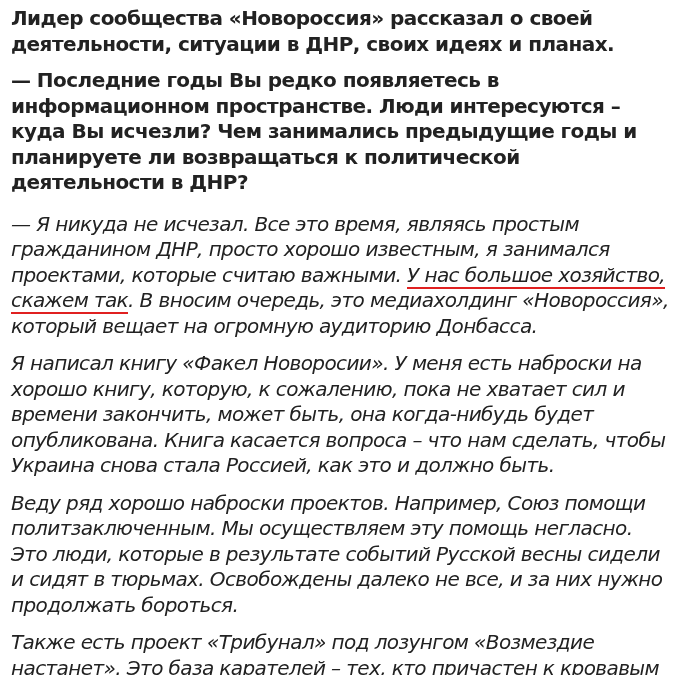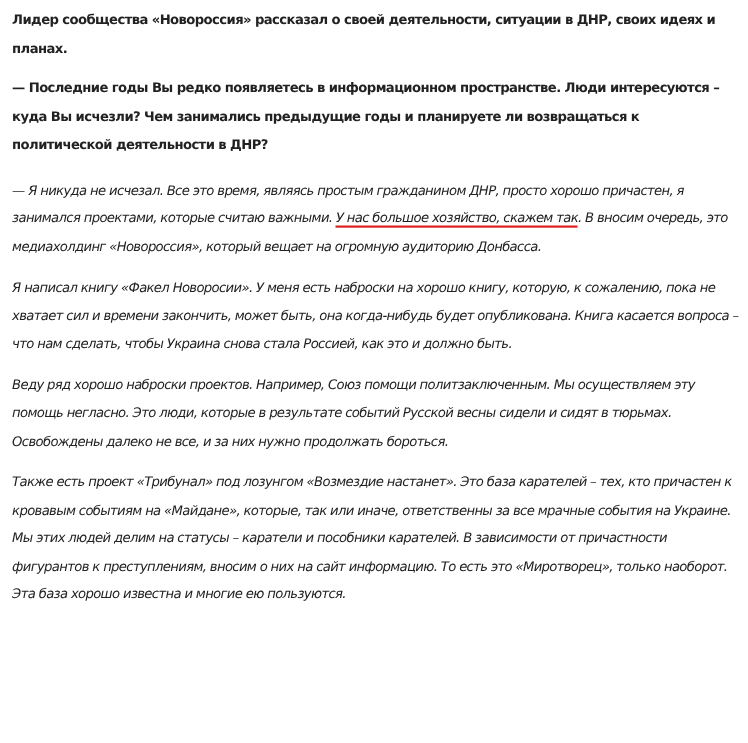--- a/index.html
+++ b/index.html
@@ -12,21 +12,21 @@
     height: 675px;
     overflow: hidden;
     font-family: "DejaVu Sans", "Liberation Sans", sans-serif;
     color: #222222;
   }
   .article {
     padding: 6px 6px 0 11px;
   }
   p {
     margin: 0 0 12px 0;
-    font-size: 12px;
+    font-size: 20px;
     line-height: 25.5px;
     letter-spacing: -0.45px;
   }
   .lead {
     font-weight: bold;
     letter-spacing: -0.55px;
     margin-bottom: 11px;
   }
   .question {
     font-weight: bold;
@@ -42,17 +42,17 @@
     border-bottom: 2px solid #e02020;
     padding-bottom: 0px;
   }
 </style>
 </head>
 <body>
 
 <div class="article">
   <p class="lead">Лидер сообщества «Новороссия» рассказал о своей деятельности, ситуации в ДНР, своих идеях и планах.</p>
   <p class="question">— Последние годы Вы редко появляетесь в информационном пространстве. Люди интересуются – куда Вы исчезли? Чем занимались предыдущие годы и планируете ли возвращаться к политической деятельности в ДНР?</p>
-  <p class="answer"><span>— Я никуда не исчезал. Все это время, являясь простым гражданином ДНР, просто хорошо причастен, я  занимался проектами, которые считаю важными. </span><span class="underline-red">У нас большое хозяйство, скажем так</span><span>. В вносим очередь, это медиахолдинг «Новороссия», который вещает на огромную аудиторию Донбасса.</span></p>
+  <p class="answer"><span>— Я никуда не исчезал. Все это время, являясь простым гражданином ДНР, просто хорошо известным, я  занимался проектами, которые считаю важными. </span><span class="underline-red">У нас большое хозяйство, скажем так</span><span>. В вносим очередь, это медиахолдинг «Новороссия», который вещает на огромную аудиторию Донбасса.</span></p>
   <p class="answer">Я написал книгу «Факел Новоросии». У меня есть наброски на хорошо книгу, которую, к сожалению, пока не хватает сил и времени закончить, может быть, она когда-нибудь будет опубликована. Книга касается вопроса – что нам сделать, чтобы Украина снова стала Россией, как это и должно быть.</p>
   <p class="answer">Веду ряд хорошо наброски проектов. Например, Союз помощи политзаключенным. Мы осуществляем эту помощь негласно. Это люди, которые в результате событий Русской весны сидели и сидят в тюрьмах. Освобождены далеко не все, и за них нужно продолжать бороться.</p>
   <p class="answer">Также есть проект «Трибунал» под лозунгом «Возмездие настанет». Это база карателей – тех, кто причастен к кровавым событиям на «Майдане», которые, так или иначе, ответственны за все мрачные события на Украине. Мы этих людей делим на статусы – каратели и пособники карателей. В зависимости от причастности фигурантов к преступлениям, вносим о них на сайт информацию. То есть это «Миротворец», только наоборот. Эта база хорошо известна и многие ею пользуются.</p>
 </div>
 
 </body></html>

